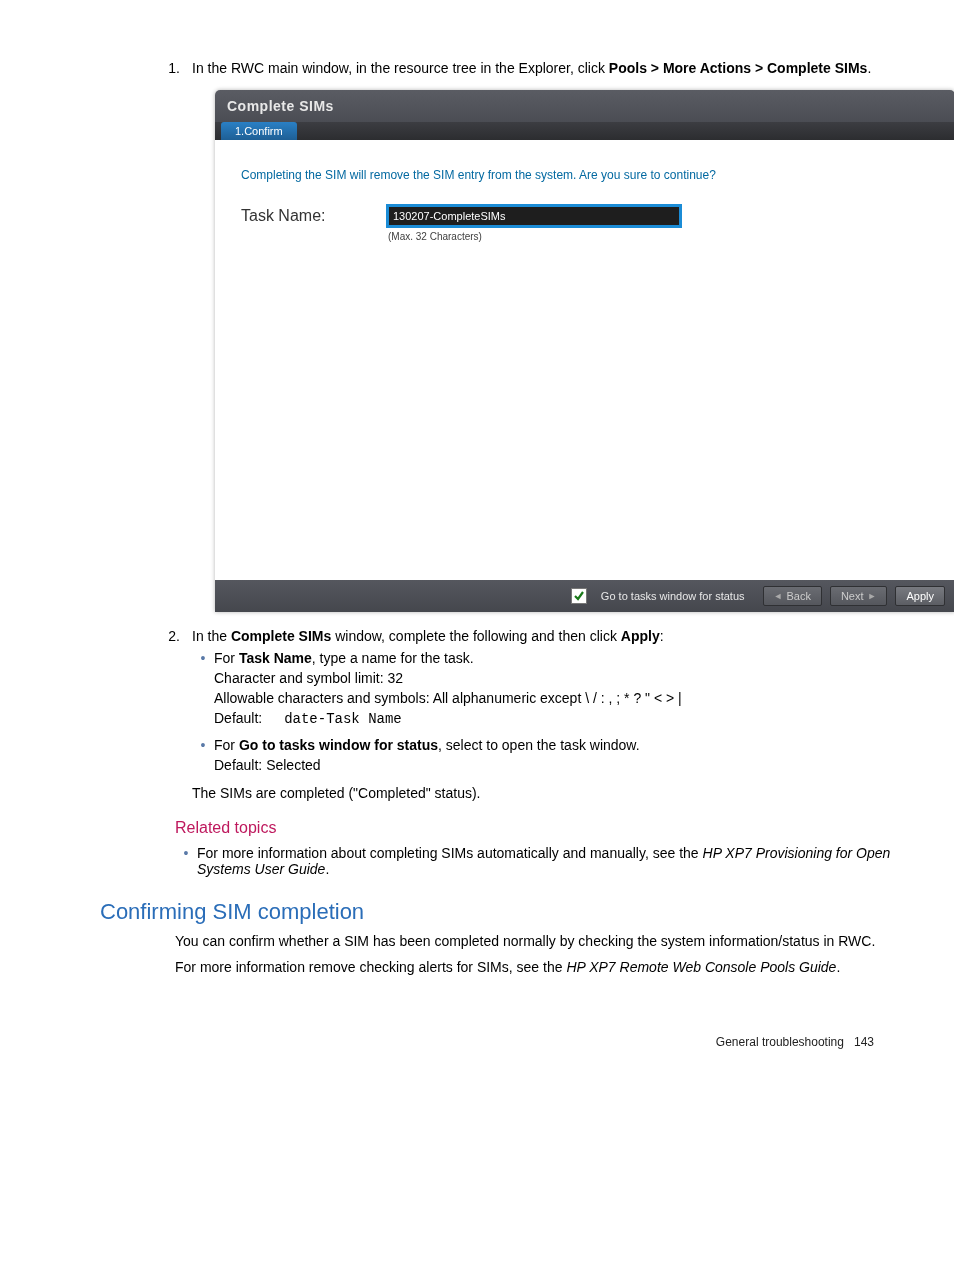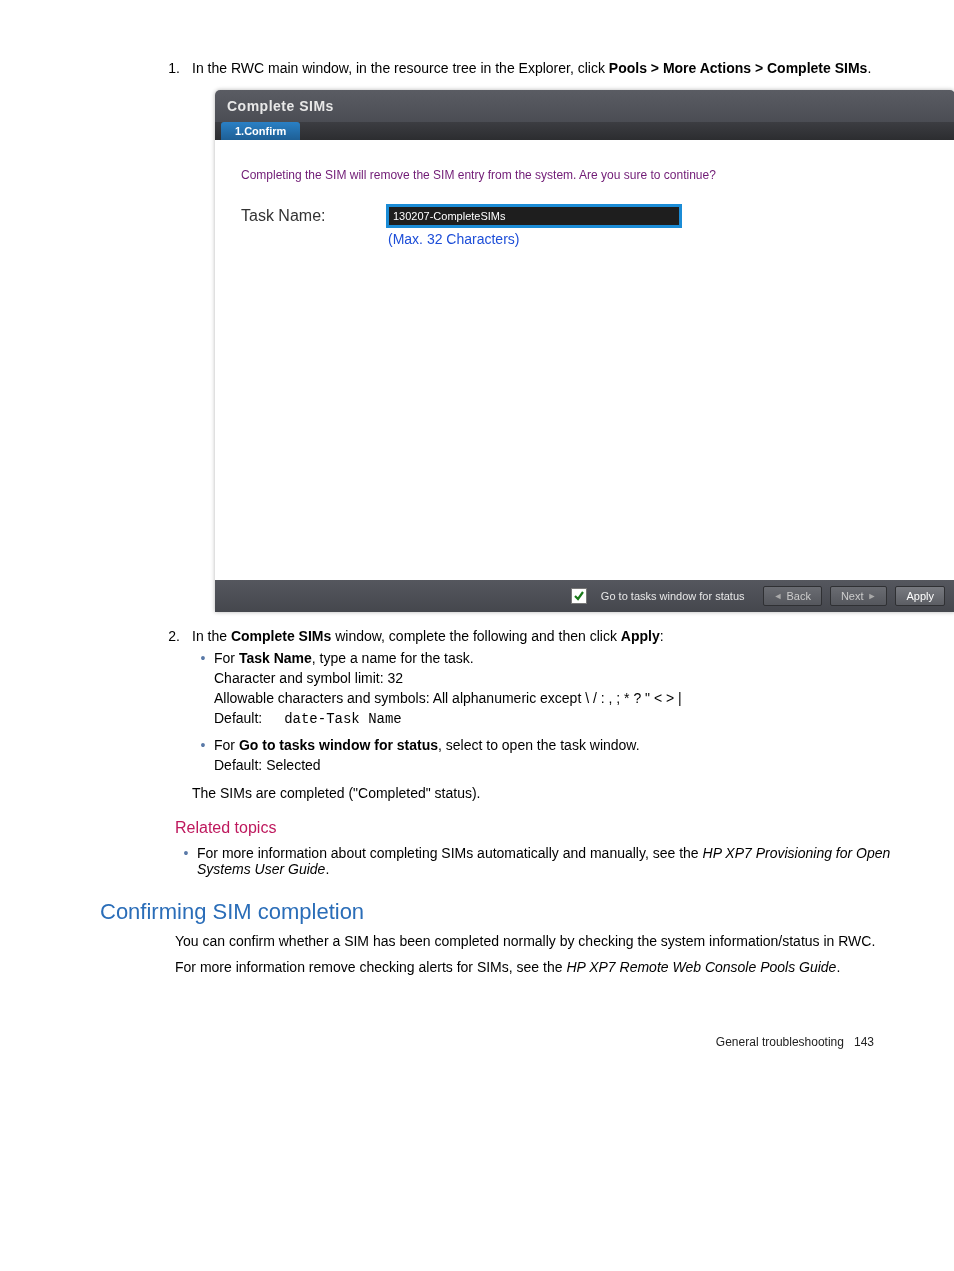--- a/index.html
+++ b/index.html
@@ -55,34 +55,34 @@
   .dialog-tabs {
     background: linear-gradient(#3c3d42,#2c2d30);
     padding: 0;
   }
   .dialog-tab {
     display: inline-block;
     background: linear-gradient(#2a80c5,#1e5f95);
     color: #fff;
     padding: 3px 14px;
     font-size: 11px;
-    font-weight: bold;
+    font-weight: normal;
     border-radius: 3px 3px 0 0;
     margin-left: 6px;
   }
   .dialog-content {
     background: #fff;
     height: 440px;
     padding: 28px 26px 0 26px;
     box-sizing: border-box;
   }
   .dialog-msg {
     font-family: Verdana, sans-serif;
     font-size: 12px;
-    color: #701a75;
+    color: #0369a1;
     margin-bottom: 22px;
   }
   .task-row {
     display: flex;
     align-items: flex-start;
     margin-left: 0px;
   }
   .task-label {
     width: 145px;
     font-size: 16px;
@@ -98,22 +98,22 @@
     background: #1e1e1e;
     color: #fff;
     font-family: Verdana, sans-serif;
     font-size: 11px;
     padding: 1px 4px;
     width: 282px;
     height: 16px;
     box-sizing: content-box;
   }
   .task-hint {
-    font-size: 14px;
-    color: #1d4ed8;
+    font-size: 10px;
+    color: #404040;
     margin-top: 3px;
     margin-left: 2px;
   }
   .dialog-footer {
     background: linear-gradient(#55575e,#45474d);
     padding: 6px 10px;
     display: flex;
     align-items: center;
     justify-content: flex-end;
     gap: 8px;

